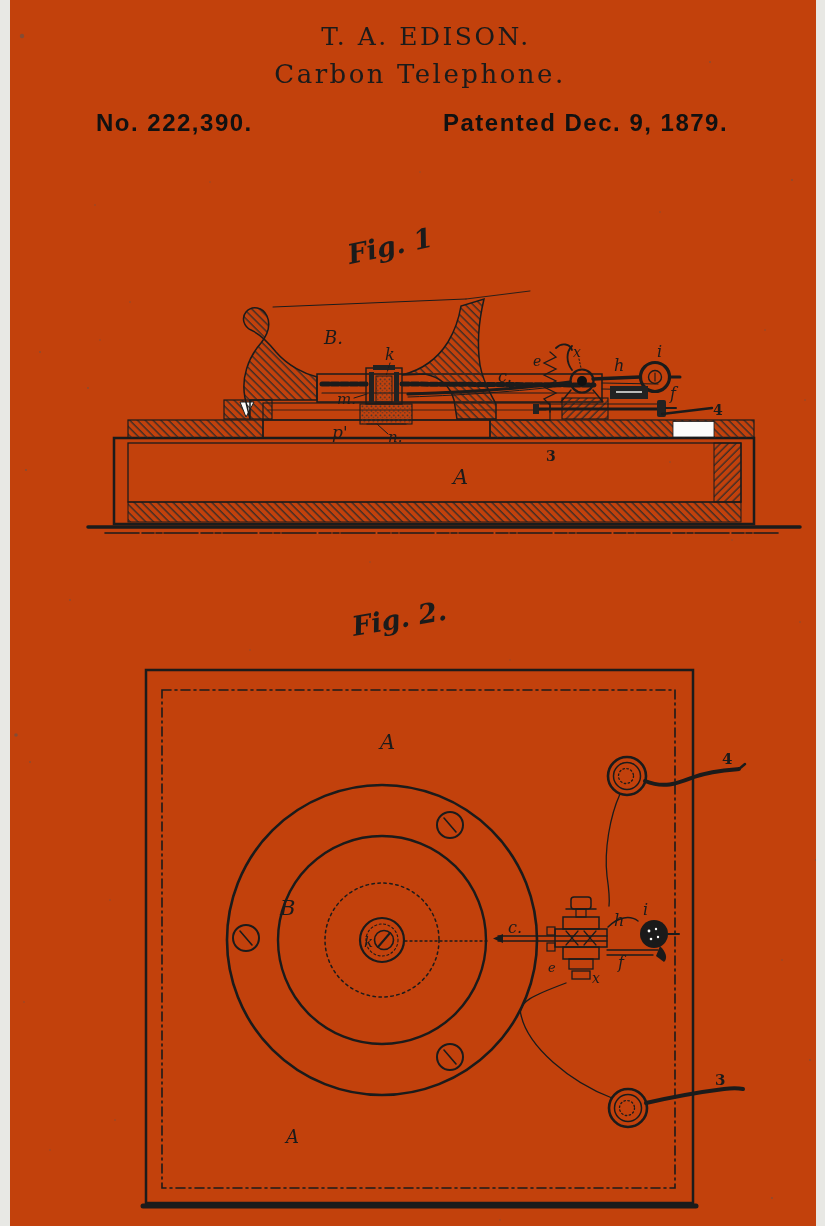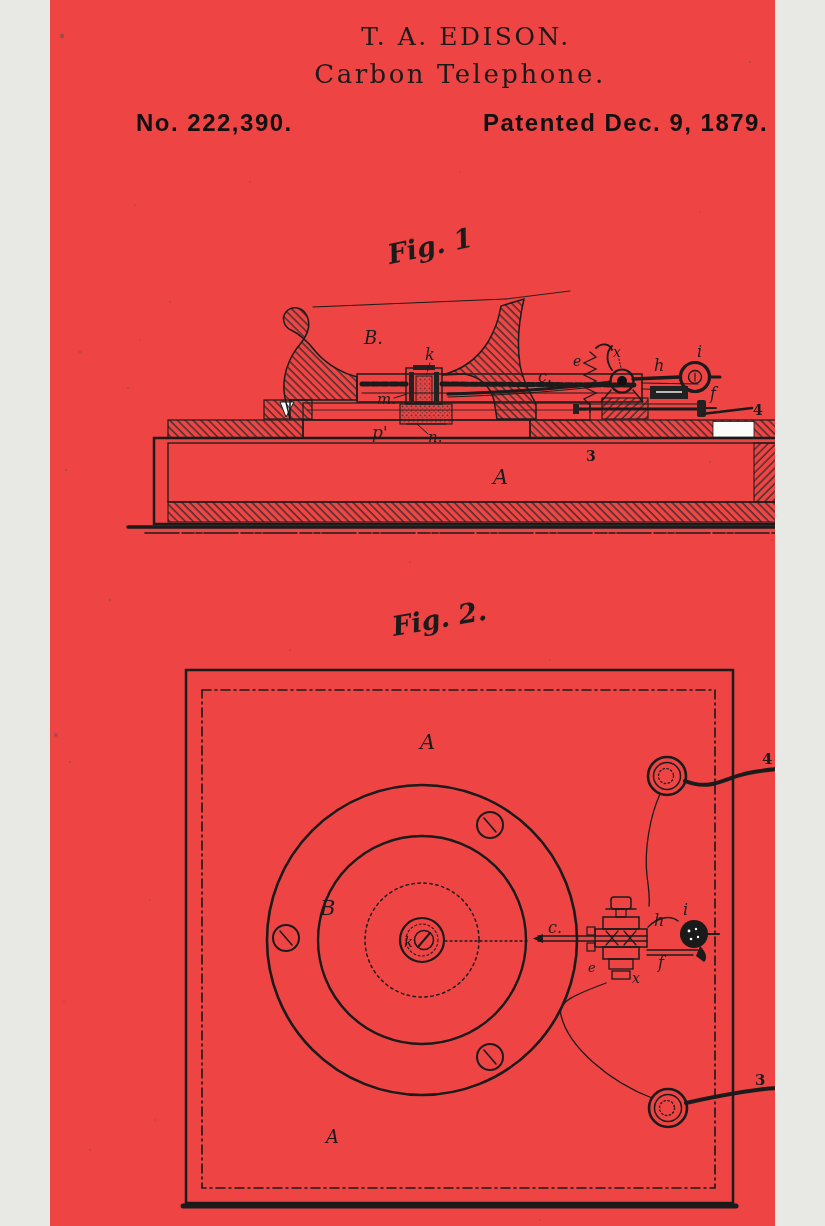--- a/index.html
+++ b/index.html
@@ -1,20 +1,20 @@
 <!DOCTYPE html>
 <html><head>
 <meta charset="utf-8">
 <style>
   html,body{margin:0;padding:0;background:#e8e8e4;}
   .page{
     position:relative;
-    width:725px;height:1226px;
+    width:806px;height:1226px;
     margin:0 auto;
-    background:#ef4444;
+    background:#c2410c;
     overflow:hidden;
     font-family:"DejaVu Serif", serif;
     color:#1b1b1b;
   }
   svg{position:absolute;left:0;top:0;}
   .t-title{font-family:"DejaVu Serif",serif;letter-spacing:2.5px;fill:#1b1b1b;}
   .t-bold{font-family:"Liberation Sans",sans-serif;font-weight:bold;letter-spacing:1.5px;fill:#111;}
   .cap{font-family:"DejaVu Serif",serif;font-style:italic;font-weight:bold;fill:#1b1b1b;}
   .lbl{font-family:"DejaVu Serif",serif;font-style:italic;fill:#1b1b1b;}
   .num{font-family:"DejaVu Serif",serif;font-weight:bold;fill:#1b1b1b;}

